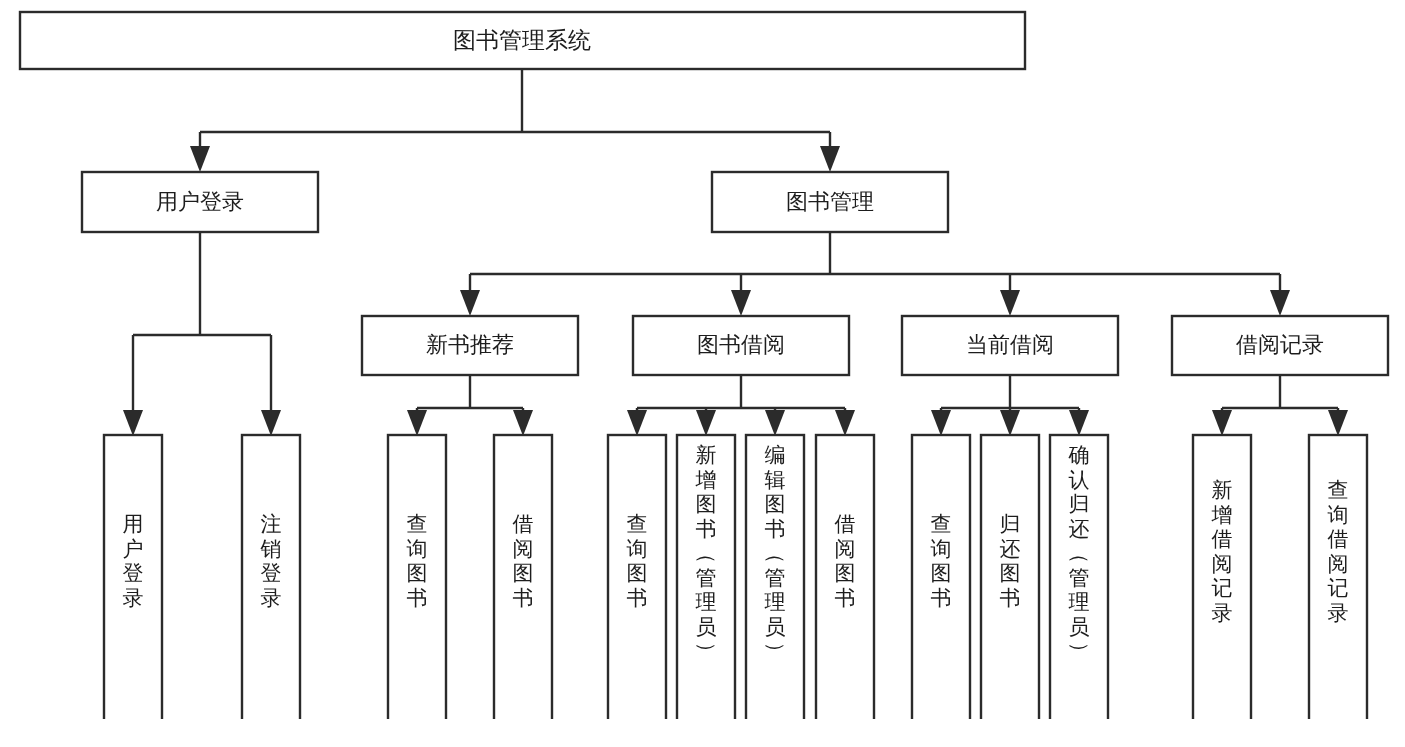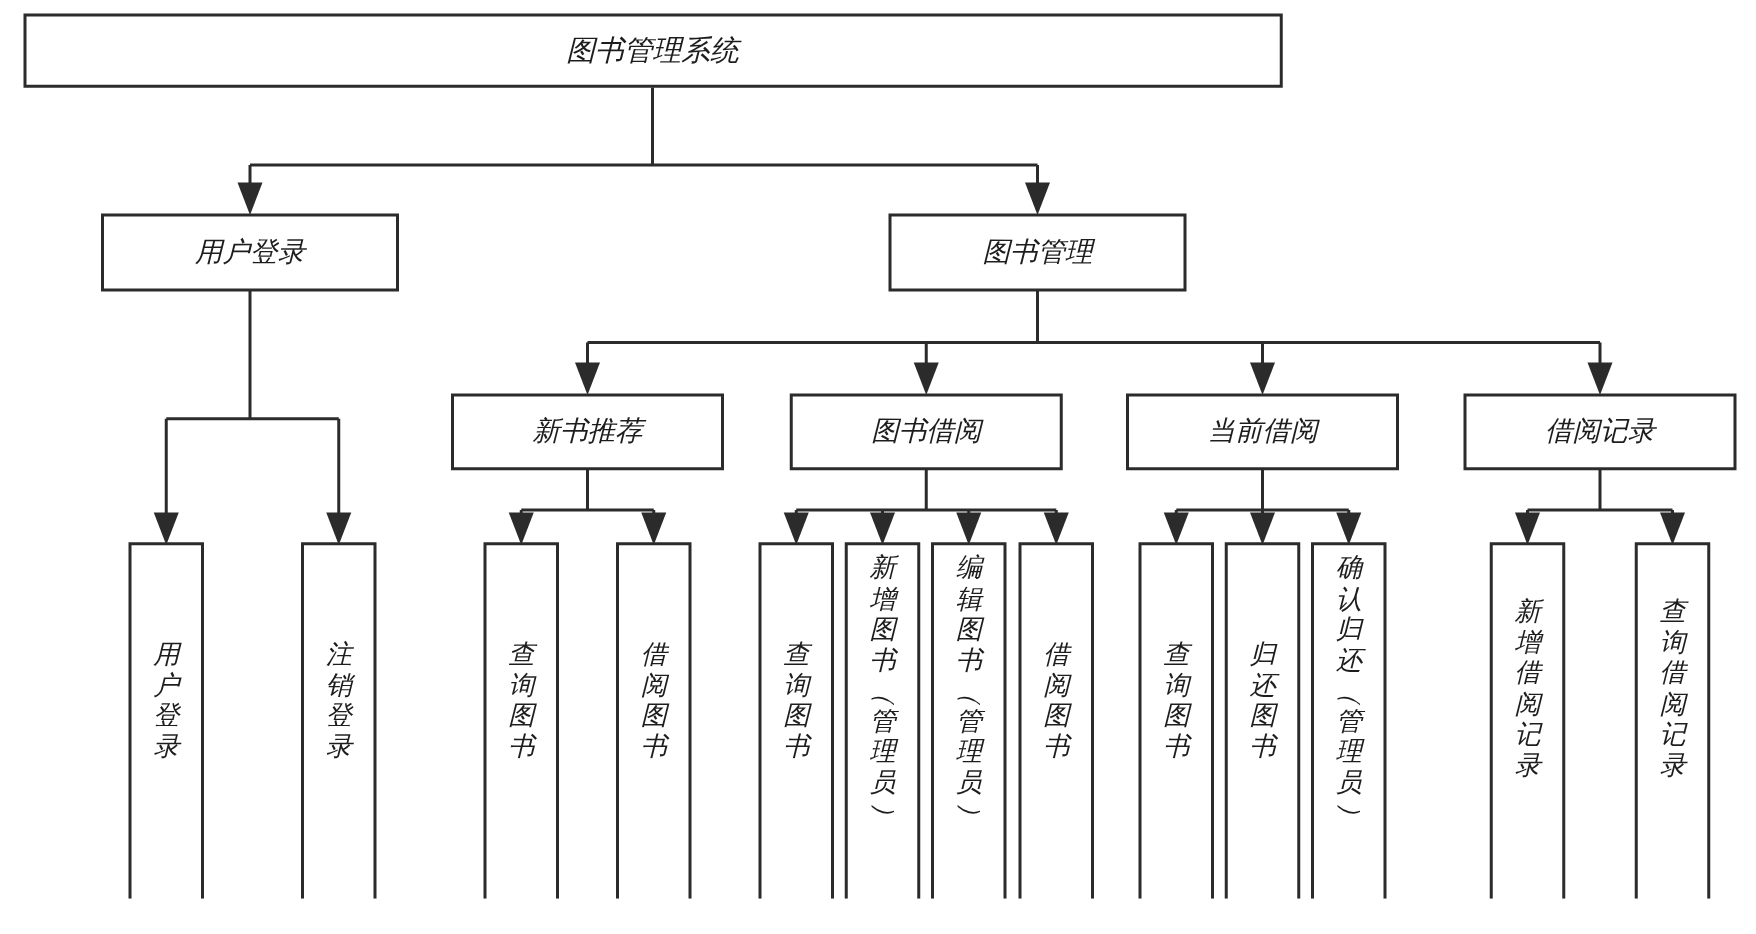--- a/index.html
+++ b/index.html
@@ -10,21 +10,20 @@
   }
   body {
     font-family: "Liberation Sans", "DejaVu Sans", sans-serif;
   }
   #diagram-root {
     position: relative;
     width: 1405px;
     height: 719px;
     background: #ffffff;
     overflow: hidden;
-    font-style: italic;
   }
   svg.flow-canvas {
     position: absolute;
     left: 0;
     top: 0;
     width: 1405px;
     height: 747px;
     display: block;
   }
   .node-box {

